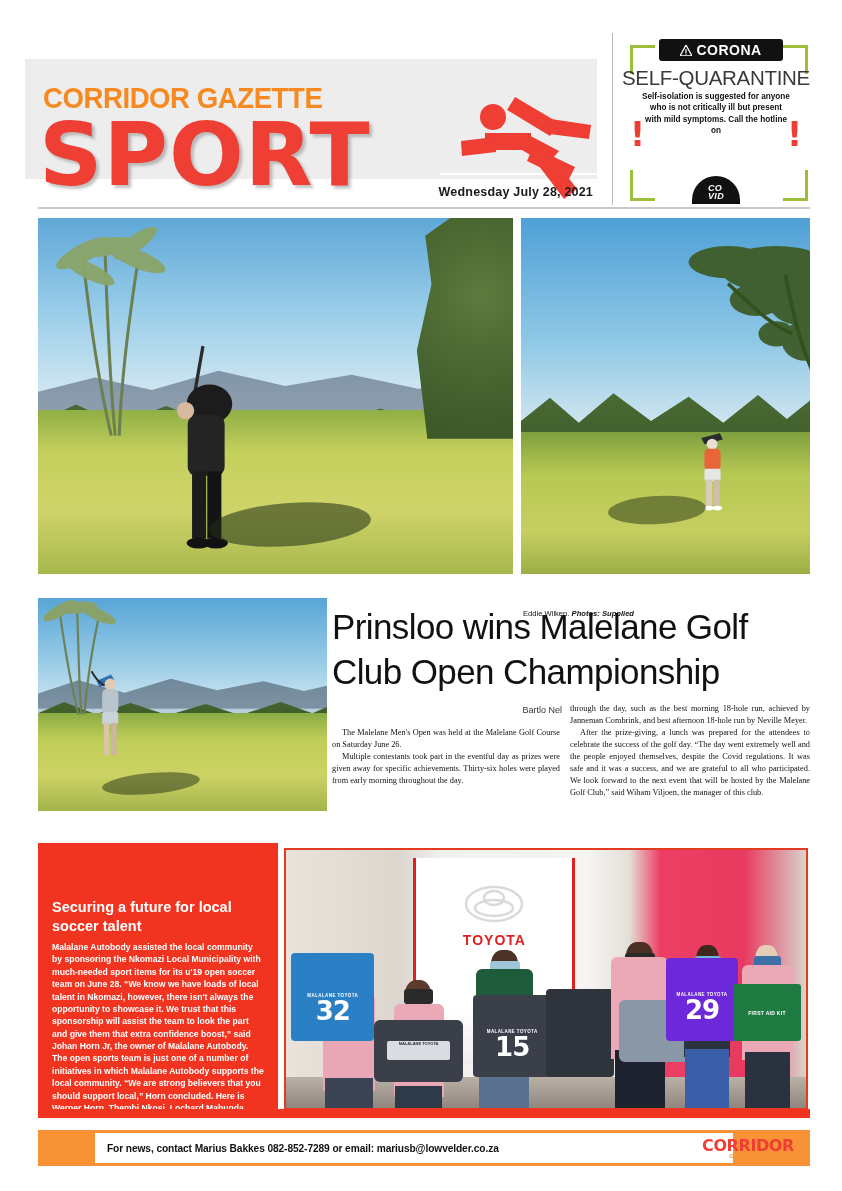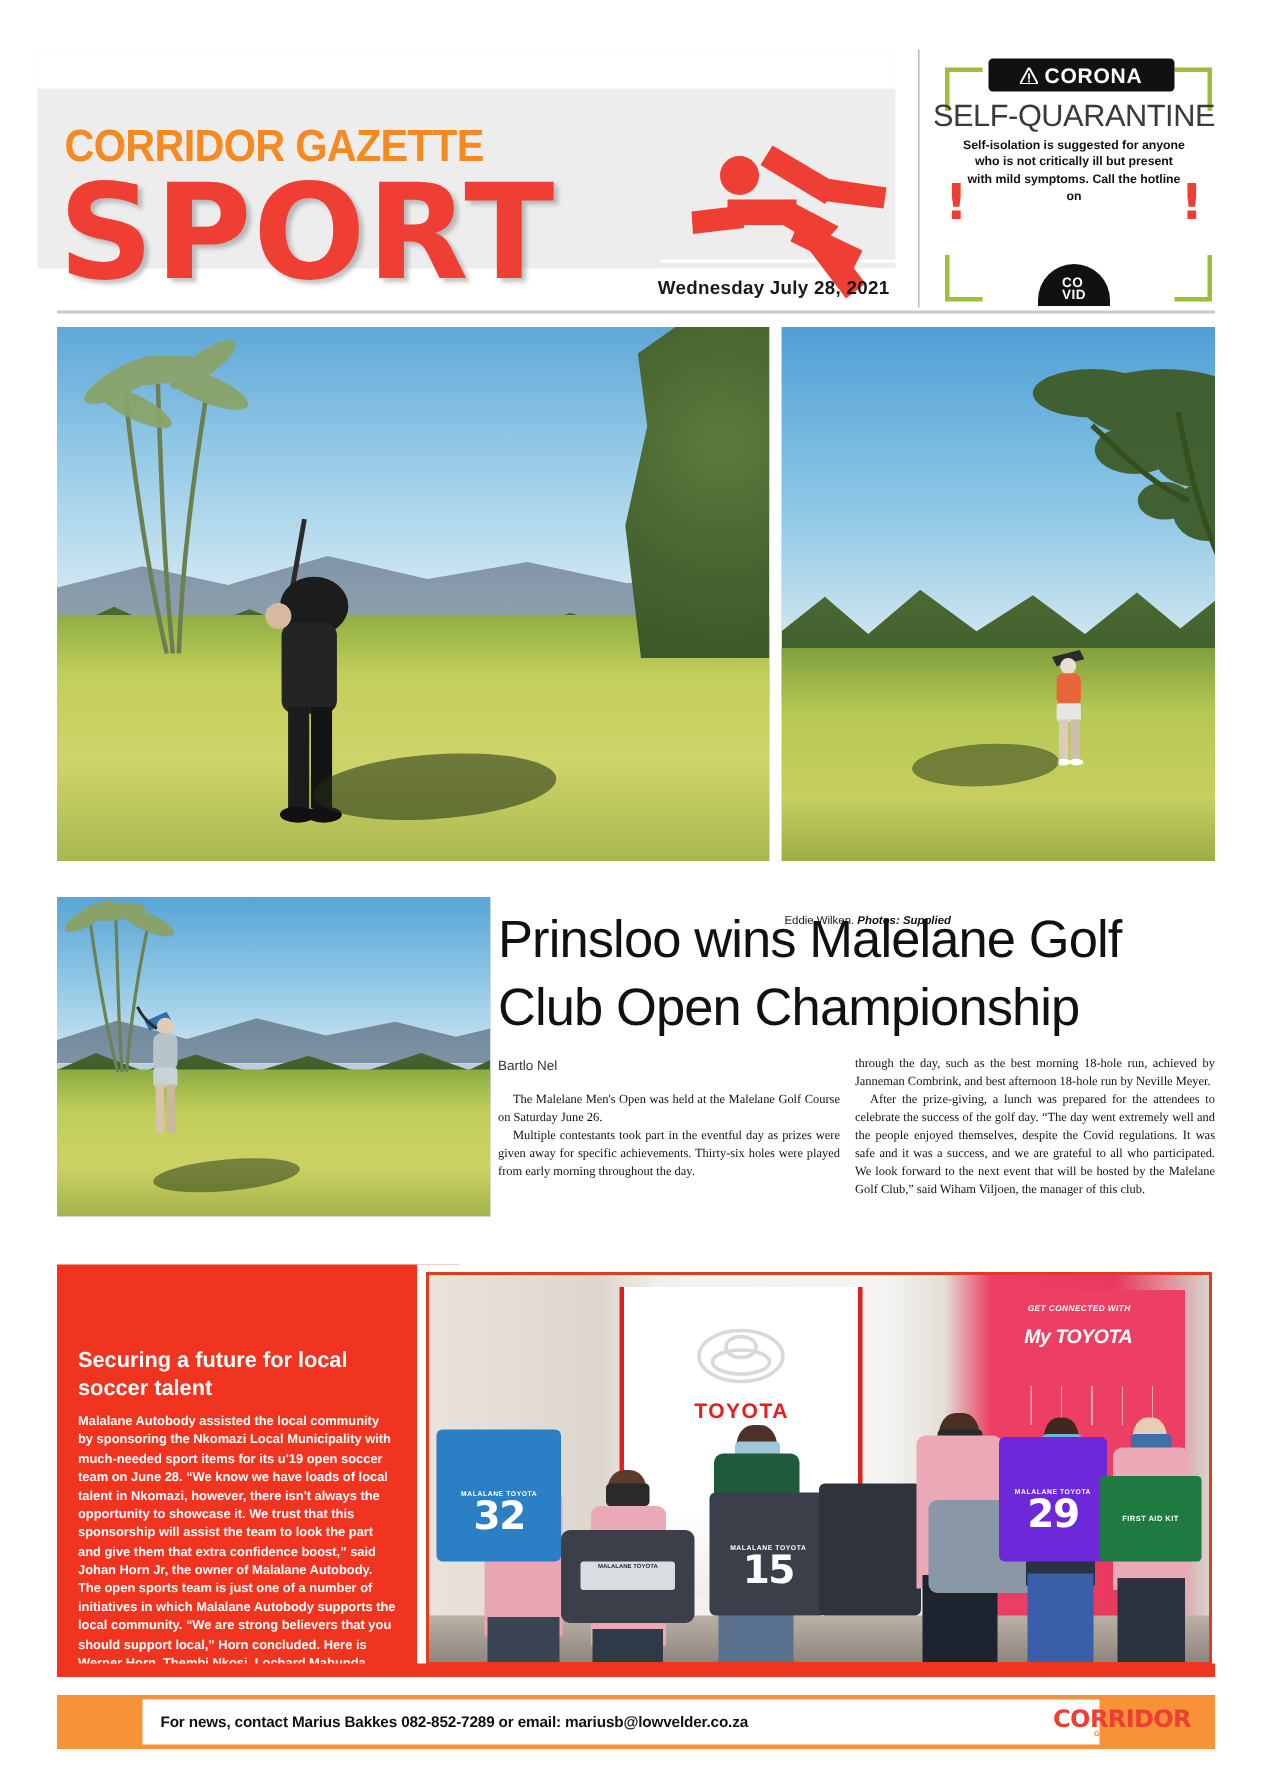--- a/index.html
+++ b/index.html
@@ -51,21 +51,21 @@
                font-size:8.2px;font-weight:bold;color:#111;line-height:1.38;}
   .corona-num{position:absolute;left:0;top:114px;width:188px;text-align:center;
               font-size:23px;font-weight:bold;color:#ef3e33;letter-spacing:-0.6px;
               font-family:"DejaVu Sans",sans-serif;}
   .bang{position:absolute;top:85px;font-size:33px;font-weight:bold;color:#ef3e33;
         line-height:1;font-family:"DejaVu Sans",sans-serif;}
   .bangL{left:8px;}
   .bangR{right:8px;}
   .covid-logo{position:absolute;left:70px;top:143px;width:48px;height:28px;
               background:#111;border-radius:24px 24px 0 0;color:#fff;
-              display:flex;align-items:flex-end;justify-content:center;}
+              display:flex;align-items:flex-end;justify-content:center;font-style:italic;}
   .covid-logo .cl{font-size:9px;font-weight:bold;line-height:.95;text-align:left;
                   padding-bottom:3px;letter-spacing:.3px;}
 
   
   .ph{position:absolute;overflow:hidden;background:#bcd;}
   .cap{position:absolute;font-size:7.6px;color:#111;margin-top:31px;}
   .cap b{font-style:italic;}
 
   
   #photo1{left:38px;top:218px;width:475px;height:356px;}
@@ -76,21 +76,21 @@
        background:linear-gradient(to bottom,#5fa8d8 0%,#9fd0ea 55%,#d7e9f2 100%);}
   .hills{position:absolute;left:0;width:100%;}
   .treeline{position:absolute;left:0;width:100%;}
   .grass{position:absolute;left:0;bottom:0;width:100%;
          background:linear-gradient(to bottom,#8fae45 0%,#c3cf5b 25%,#cfd469 60%,#a8b84e 100%);}
 
   
   .headline{position:absolute;left:332px;top:604px;width:478px;
             font-size:35px;line-height:1.29;color:#111;letter-spacing:-0.6px;
             font-family:"Liberation Sans",sans-serif;font-weight:normal;}
-  .byline{position:absolute;left:332px;top:705px;width:230px;text-align:left;
+  .byline{position:absolute;left:332px;top:705px;width:230px;text-align:right;
           font-size:9px;color:#333;}
   .col{position:absolute;font-family:"Liberation Serif",serif;font-size:8.3px;
        line-height:1.44;color:#111;text-align:justify;}
   .col p{margin:0;text-indent:10px;}
   .col p.noind{text-indent:0;}
   #colA{left:332px;top:727px;width:228px;}
   #colB{left:570px;top:703px;width:240px;}
 
   
   .bottomwrap{position:absolute;left:38px;top:843px;width:772px;height:275px;}
@@ -331,26 +331,20 @@
 
         <div class="toyota-board">
           <svg class="toyota-logo" viewBox="0 0 60 38">
             <ellipse cx="30" cy="19" rx="28" ry="17" fill="none" stroke="#d9d9d9" stroke-width="2.4"></ellipse>
             <ellipse cx="30" cy="13" rx="10" ry="7" fill="none" stroke="#d9d9d9" stroke-width="2.4"></ellipse>
             <ellipse cx="30" cy="23" rx="19" ry="8" fill="none" stroke="#d9d9d9" stroke-width="2.4"></ellipse>
           </svg>
           <div class="toyota-word">TOYOTA</div>
         </div>
 
-        <div class="mytoyota">
-          <div class="myt-top">GET CONNECTED WITH</div>
-          <div class="myt-main">My TOYOTA</div>
-          <div style="position:absolute;left:10%;top:40%;width:80%;height:16%;
-               background:repeating-linear-gradient(to right,rgba(255,255,255,.55) 0 1px,transparent 1px 22%);"></div>
-        </div>
 
         <div style="position:absolute;left:0;bottom:0;width:100%;height:12%;
              background:linear-gradient(to bottom,#b9b0a6,#8f877e);"></div>
 
         <div class="person" style="left:4%;width:16%;height:82%;">
           <div style="position:absolute;left:34%;bottom:48%;width:32%;height:16%;background:#e8d9c4;border-radius:40%;"></div>
           <div style="position:absolute;left:32%;bottom:52%;width:36%;height:8%;background:#9ec6d8;border-radius:3px;"></div>
           <div style="position:absolute;left:20%;bottom:8%;width:62%;height:46%;background:#e9a6b4;border-radius:6px 6px 0 0;"></div>
           <div style="position:absolute;left:22%;bottom:0;width:58%;height:14%;background:#3a4455;"></div>
         </div>

